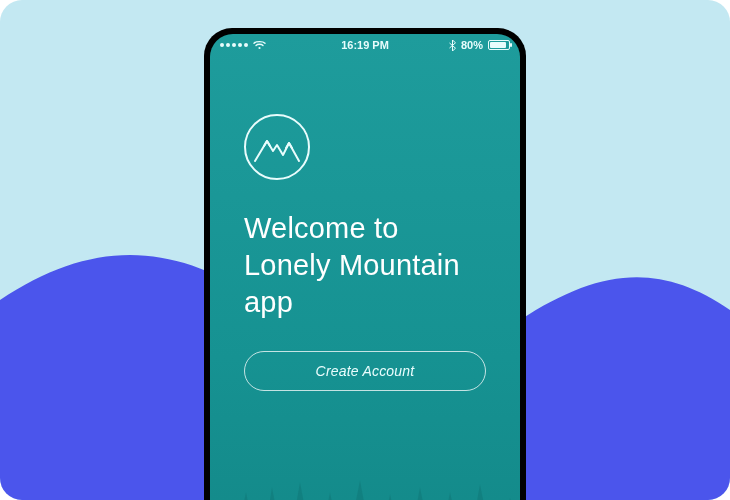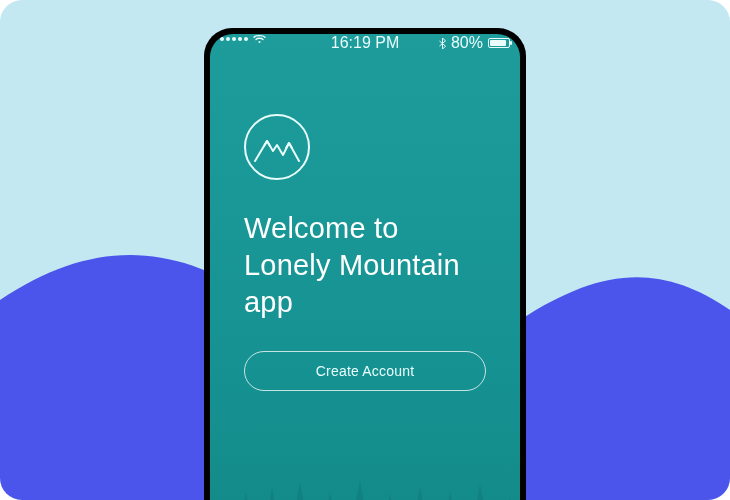--- a/index.html
+++ b/index.html
@@ -37,24 +37,24 @@
     color: #eafdfd;
   }
   .forest {
     position: absolute; left: 0; right: 0; bottom: 0; height: 190px;
     opacity: 0.22; pointer-events: none;
   }
 
   
   .statusbar {
     position: relative;
-    display: flex; align-items: flex-start;
+    display: flex; align-items: center;
     height: 22px;
     padding: 0 10px;
-    font-size: 16px; font-weight: 400;
+    font-size: 11px; font-weight: 700;
     color: #e8fcfc;
   }
   .sb-left, .sb-right { display: flex; align-items: center; gap: 5px; }
   .sb-left { flex: 1; }
   .sb-center { position: absolute; left: 0; right: 0; text-align: center; pointer-events: none; }
   .sb-right { flex: 1; justify-content: flex-end; padding-left: 25px; }
 
   .dots { display: flex; gap: 2px; }
   .dots i { width: 4px; height: 4px; border-radius: 50%; background: #e8fcfc; display: block; }
 
@@ -99,21 +99,21 @@
     width: 100%;
     height: 40px;
     border: 1.5px solid rgba(255,255,255,0.75);
     border-radius: 20px;
     background: transparent;
     color: #eafdfd;
     font-size: 14px;
     font-weight: 300;
     letter-spacing: 0.2px;
     cursor: pointer;
-    display: flex; align-items: center; justify-content: center;
+    display: flex; align-items: center; justify-content: center; font-style: italic;
   }
 </style>
 </head>
 <body>
 
 <div class="stage">
 
   <svg class="wave" viewBox="0 0 730 500" preserveAspectRatio="none">
     <path fill="#4b55ec" d="
       M0,300

